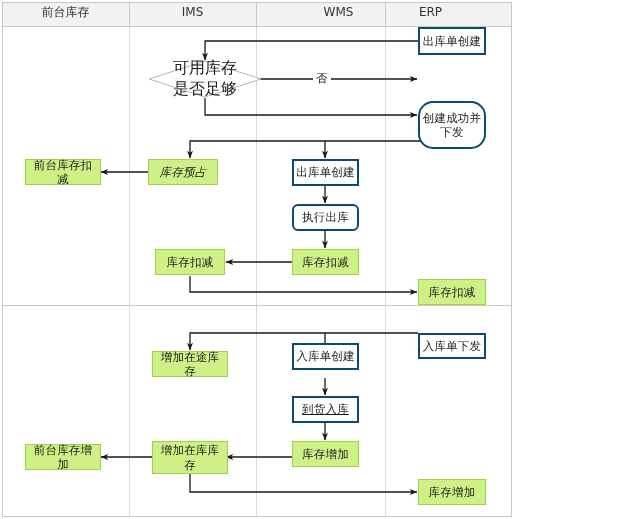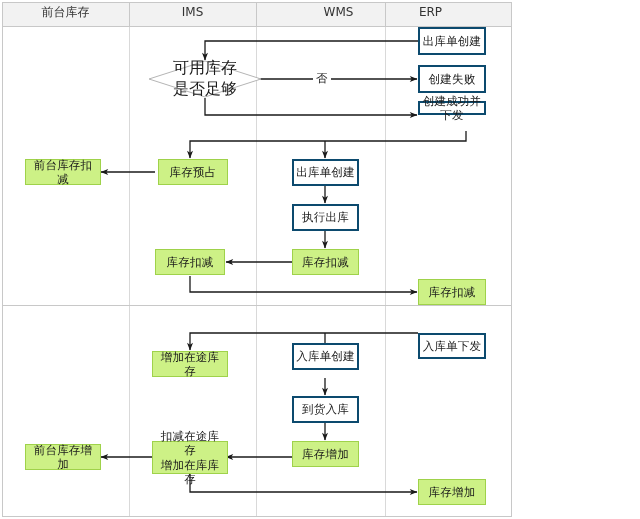--- a/index.html
+++ b/index.html
@@ -111,41 +111,38 @@
   <div class="diamond" style="left:148px;top:60px;width:114px;height:38px;">
     <svg width="114" height="38">
       <polygon points="57,1 113,19 57,37 1,19" fill="#ffffff" stroke="#b5b5b5" stroke-width="1"></polygon>
     </svg>
     <div class="dtext">
       <span>可用库存</span>
       <span>是否足够</span>
     </div>
   </div>
 
-  <div class="node plain" style="left:418px;top:65px;width:68px;height:28px;">
-    <span class="lbl">创建失败</span>
-  </div>
 
-  <div class="node plain" style="left:418px;top:101px;width:68px;height:14px;">
+  <div class="node plain" style="left:418px;top:101px;width:68px;height:48px;border-radius:15px;">
     <span class="lbl">创建成功并下发</span>
   </div>
 
   <div class="node green" style="left:25px;top:159px;width:76px;height:26px;justify-content:flex-end;">
     <span class="lbl">前台库存扣减</span>
   </div>
 
-  <div class="node green" style="left:158px;top:159px;width:70px;height:26px;">
+  <div class="node green" style="left:148px;top:159px;width:70px;height:26px;font-style:italic;">
     <span class="lbl">库存预占</span>
   </div>
 
   <div class="node plain" style="left:292px;top:159px;width:67px;height:27px;">
     <span class="lbl">出库单创建</span>
   </div>
 
-  <div class="node plain" style="left:292px;top:204px;width:67px;height:27px;">
+  <div class="node plain" style="left:292px;top:204px;width:67px;height:27px;border-radius:6px;">
     <span class="lbl">执行出库</span>
   </div>
 
   <div class="node green" style="left:292px;top:249px;width:67px;height:26px;">
     <span class="lbl">库存扣减</span>
   </div>
 
   <div class="node green" style="left:155px;top:249px;width:70px;height:26px;">
     <span class="lbl">库存扣减</span>
   </div>
@@ -159,30 +156,29 @@
   </div>
 
   <div class="node green" style="left:152px;top:351px;width:76px;height:26px;">
     <span class="lbl">增加在途库存</span>
   </div>
 
   <div class="node plain" style="left:292px;top:343px;width:67px;height:27px;">
     <span class="lbl">入库单创建</span>
   </div>
 
-  <div class="node plain" style="left:292px;top:396px;width:67px;height:27px;">
+  <div class="node plain" style="left:292px;top:396px;width:67px;height:27px;text-decoration:underline;">
     <span class="lbl">到货入库</span>
   </div>
 
   <div class="node green" style="left:292px;top:441px;width:67px;height:26px;">
     <span class="lbl">库存增加</span>
   </div>
 
   <div class="node green" style="left:152px;top:441px;width:76px;height:33px;flex-direction:column;">
-    <span class="lbl">扣减在途库存</span>
     <span class="lbl">增加在库库存</span>
   </div>
 
   <div class="node green" style="left:25px;top:444px;width:76px;height:26px;">
     <span class="lbl">前台库存增加</span>
   </div>
 
   <div class="node green" style="left:418px;top:479px;width:68px;height:26px;">
     <span class="lbl">库存增加</span>
   </div>

